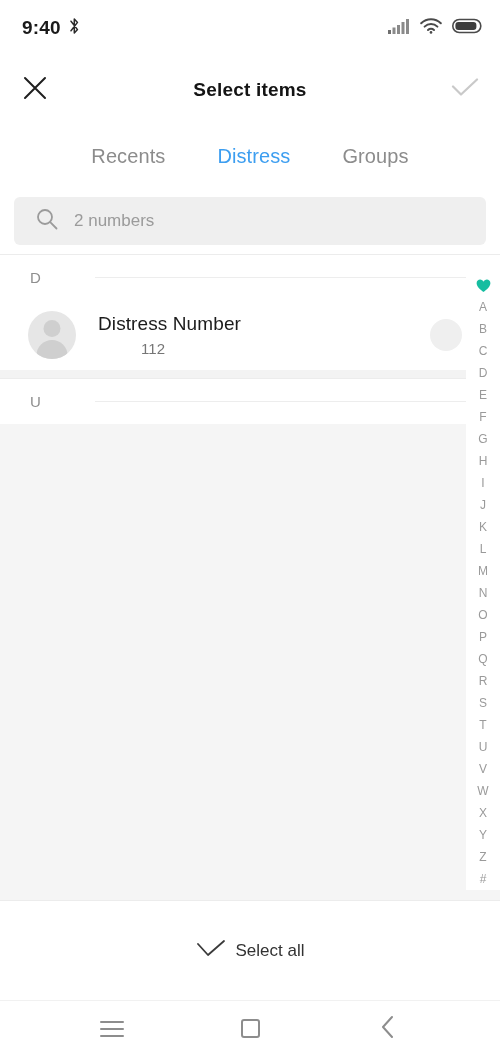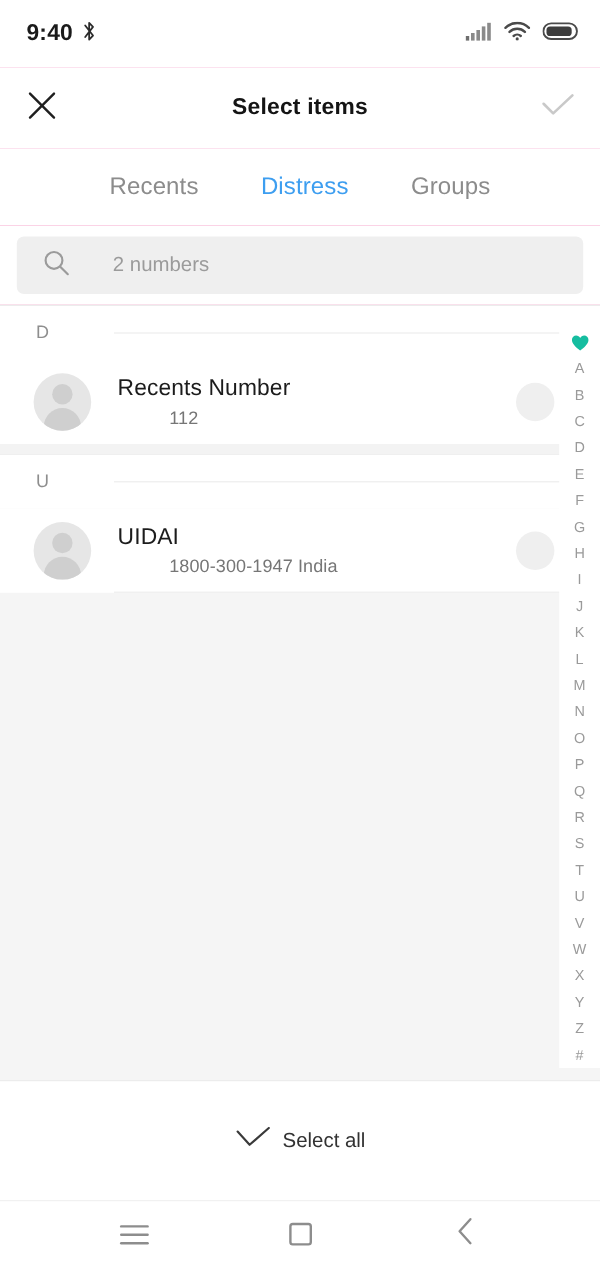--- a/index.html
+++ b/index.html
@@ -2,21 +2,21 @@
 <html><head>
 <meta charset="utf-8">
 <style>
   * { margin:0; padding:0; box-sizing:border-box; }
   html, body {
     width:500px; height:1056px;
     background:#ffffff;
     font-family:"Liberation Sans", sans-serif;
     -webkit-font-smoothing:antialiased;
   }
-  .phone { position:relative; width:500px; height:1056px; overflow:hidden; background:#ec4899; }
+  .phone { position:relative; width:500px; height:1056px; overflow:hidden; background:#14532d; }
 
   
   .statusbar {
     position:absolute; top:0; left:0; width:500px; height:56px;
     display:flex; align-items:center; justify-content:space-between;
     padding:0 18px 0 22px; background:#fff;
   }
   .sb-left { display:flex; align-items:center; gap:7px; }
   .sb-time { font-size:19px; font-weight:bold; color:#1a1a1a; letter-spacing:0.2px; }
   .sb-right { display:flex; align-items:center; gap:10px; }
@@ -38,21 +38,21 @@
   .tab { font-size:20px; color:#8c8c8c; cursor:pointer; letter-spacing:0.1px; }
   .tab.active { color:#3d9ef0; }
 
   
   .searchwrap {
     position:absolute; top:188px; left:0; width:500px; height:66px;
     background:#fff; display:flex; align-items:center; padding:0 14px;
   }
   .searchbar {
     width:472px; height:48px; background:#efefef; border-radius:6px;
-    display:flex; align-items:center; padding-left:22px; gap:36px; cursor:text;
+    display:flex; align-items:center; padding-left:22px; gap:16px; cursor:text;
   }
   .search-text { font-size:17px; color:#9b9b9b; }
 
   
   .list {
     position:absolute; top:254px; left:0; width:500px; height:646px;
     background:#f5f5f5; overflow:hidden;
   }
   .sec-gap { height:8px; background:#f3f3f3; }
   .sec-header {
@@ -196,43 +196,31 @@
     <div class="sec-header">
       <span>D</span>
       <span class="rule"></span>
     </div>
     <div class="contact-row">
       <div class="avatar">
         <span class="head"></span>
           <span class="body"></span>
       </div>
       <div class="c-text">
-        <span class="c-name">Recents Number</span>
+        <span class="c-name">Distress Number</span>
         <span class="c-sub">112</span>
       </div>
       <div class="c-check"></div>
     </div>
 
     <div class="sec-gap"></div>
 
     <div class="sec-header">
       <span>U</span>
       <span class="rule"></span>
-    </div>
-    <div class="contact-row">
-      <div class="avatar">
-        <span class="head"></span>
-          <span class="body"></span>
-      </div>
-      <div class="c-text">
-        <span class="c-name">UIDAI</span>
-        <span class="c-sub">1800-300-1947  India</span>
-      </div>
-      <div class="c-check"></div>
-      <span class="row-rule"></span>
     </div>
 
   </div>
 
   <div class="alpha">
     <div class="alpha-heart">
       <svg width="15" height="14" viewBox="0 0 15 14">
         <path d="M7.5 13 C7.5 13 0.6 8.6 0.6 4.3 C0.6 1.9 2.4 0.6 4.1 0.6 C5.6 0.6 6.9 1.6 7.5 2.7 C8.1 1.6 9.4 0.6 10.9 0.6 C12.6 0.6 14.4 1.9 14.4 4.3 C14.4 8.6 7.5 13 7.5 13 Z" fill="#16bda0"></path>
       </svg>
     </div>

